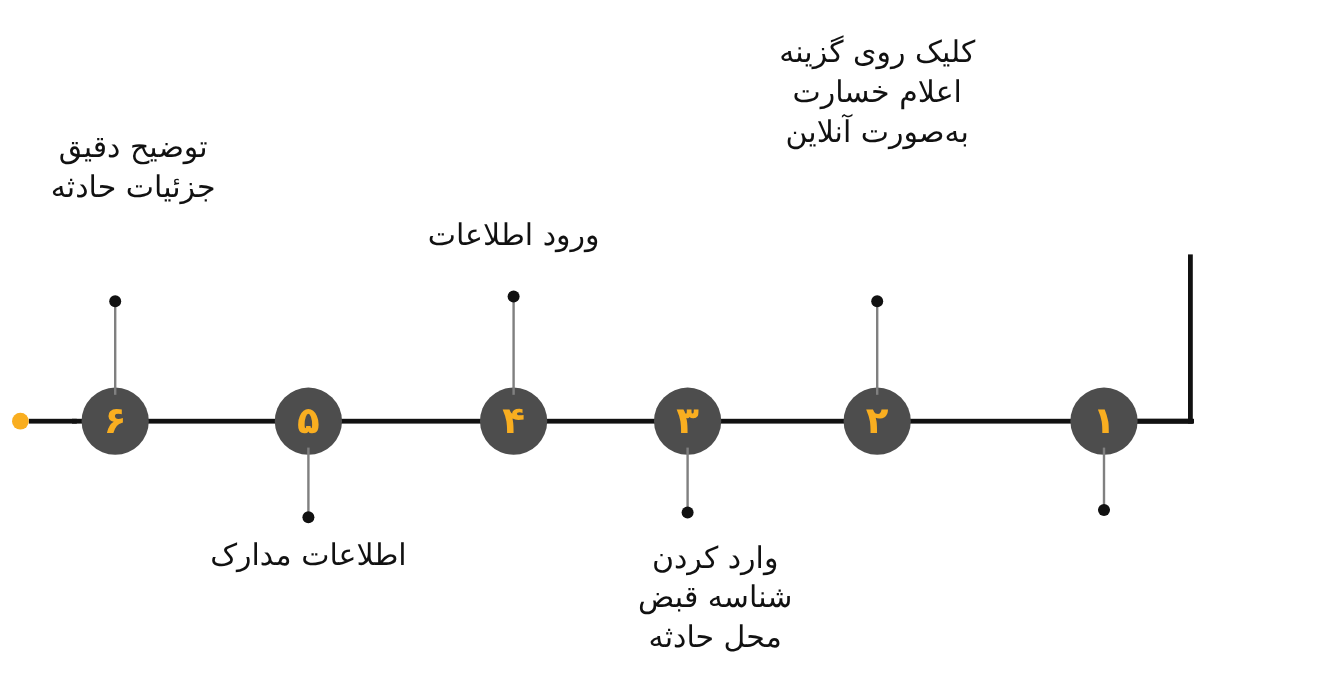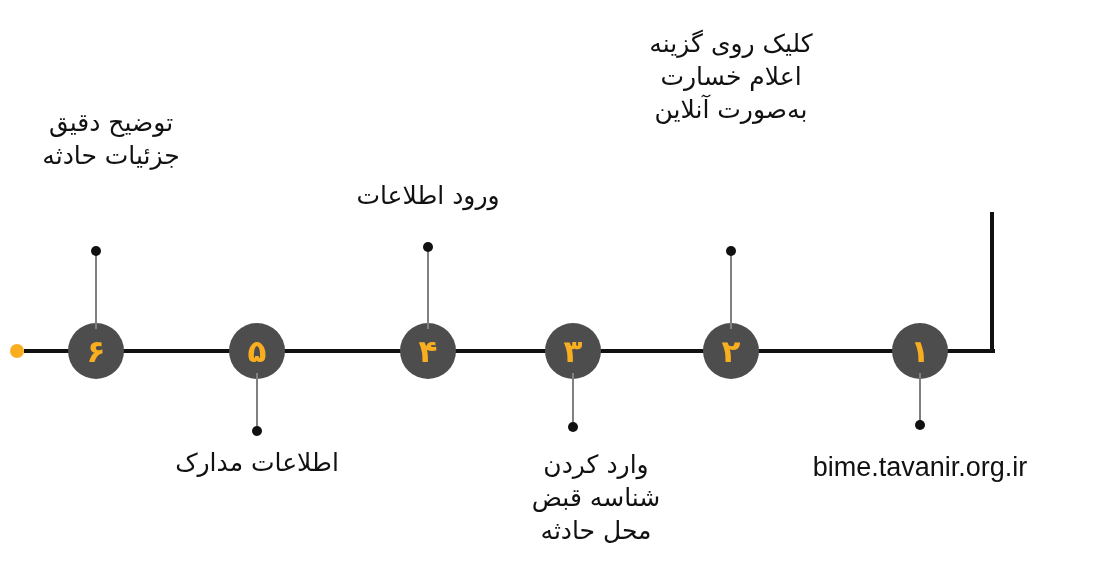--- a/index.html
+++ b/index.html
@@ -159,21 +159,21 @@
   <div class="connector-vertical"></div>
   <div class="connector-horizontal"></div>
 
 
   <div id="steps-layer">
       <div class="step-node" style="left: 920px; top: 351px;">
         <span class="step-number">۱</span>
       </div>
       <div class="stem" style="left: 920px; height: 52px; top: 373px;"></div>
       <div class="pin-dot" style="left: 920px; top: 425px;"></div>
-      <div class="step-caption" style="left: 920px; top: 450px;"><span class="url">bime.tavanir.org.ir</span></div>
+      <div class="step-caption" style="left: 920px; top: 450px;"></div>
       <div class="step-node" style="left: 731px; top: 351px;">
         <span class="step-number">۲</span>
       </div>
       <div class="stem" style="left: 731px; height: 78px; top: 251px;"></div>
       <div class="pin-dot" style="left: 731px; top: 251px;"></div>
       <div class="step-caption above" style="left: 731px; top: 126px;"><span>کلیک روی گزینه
 اعلام خسارت
 به‌صورت آنلاین</span></div>
       <div class="step-node" style="left: 573px; top: 351px;">
         <span class="step-number">۳</span>

